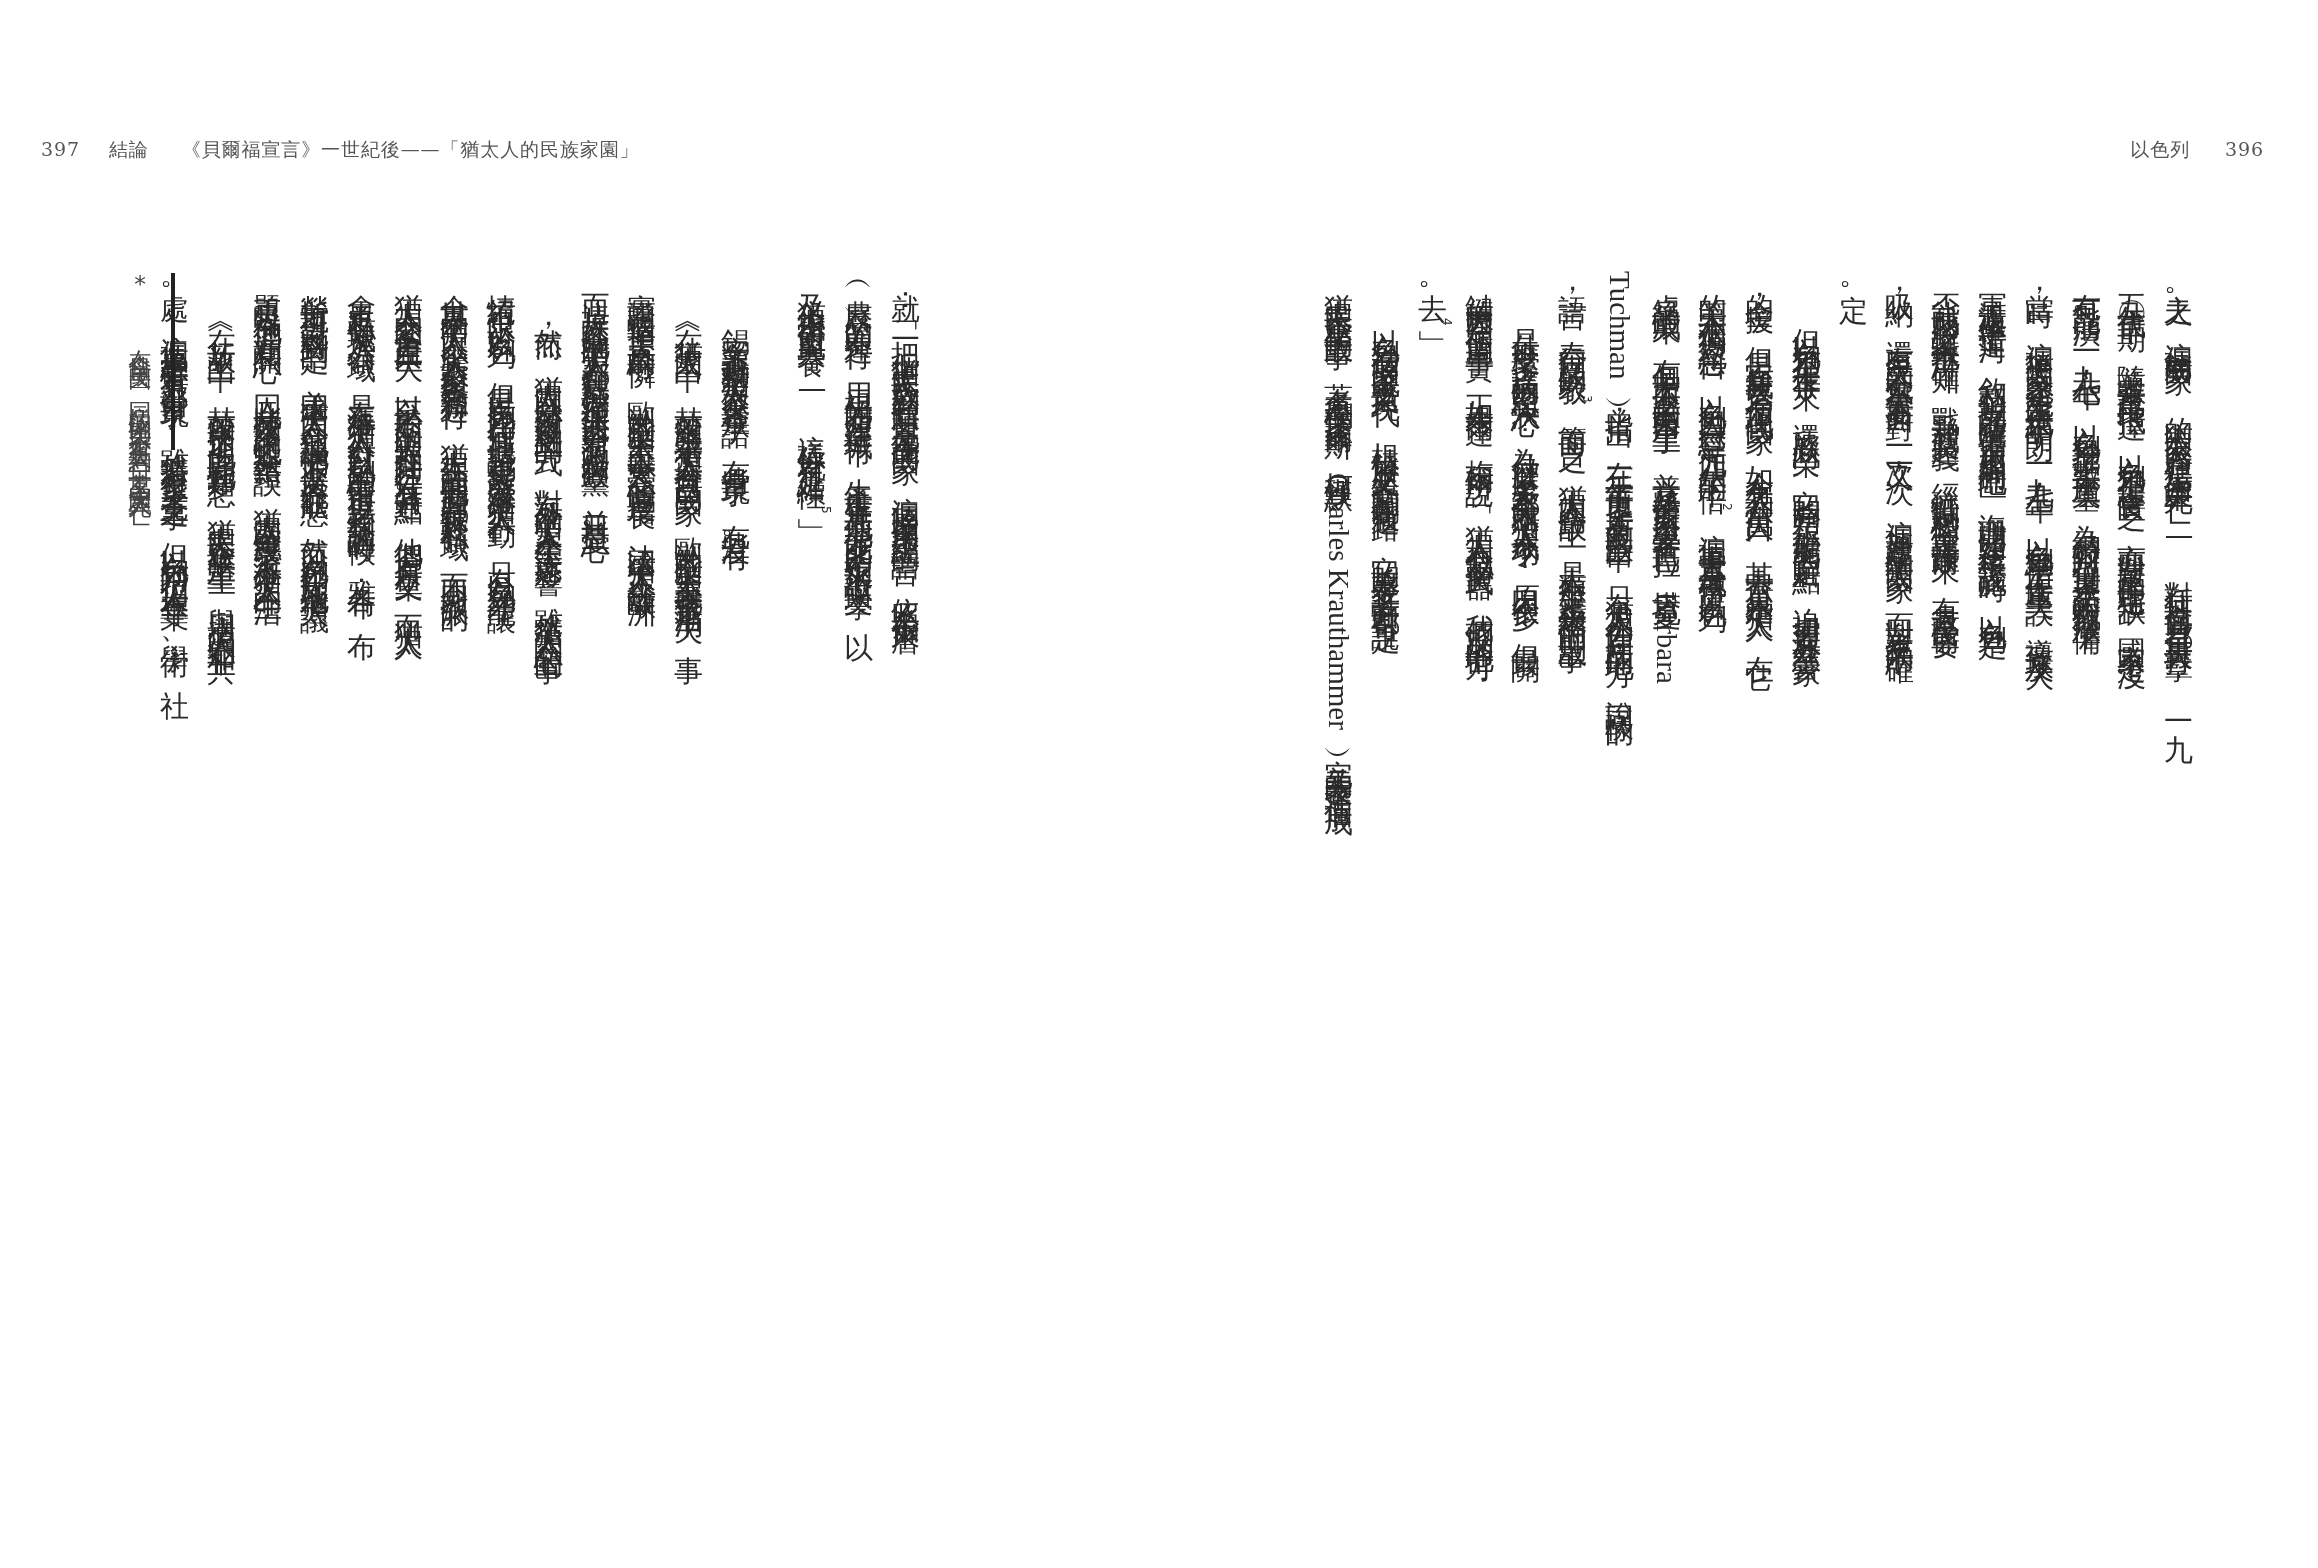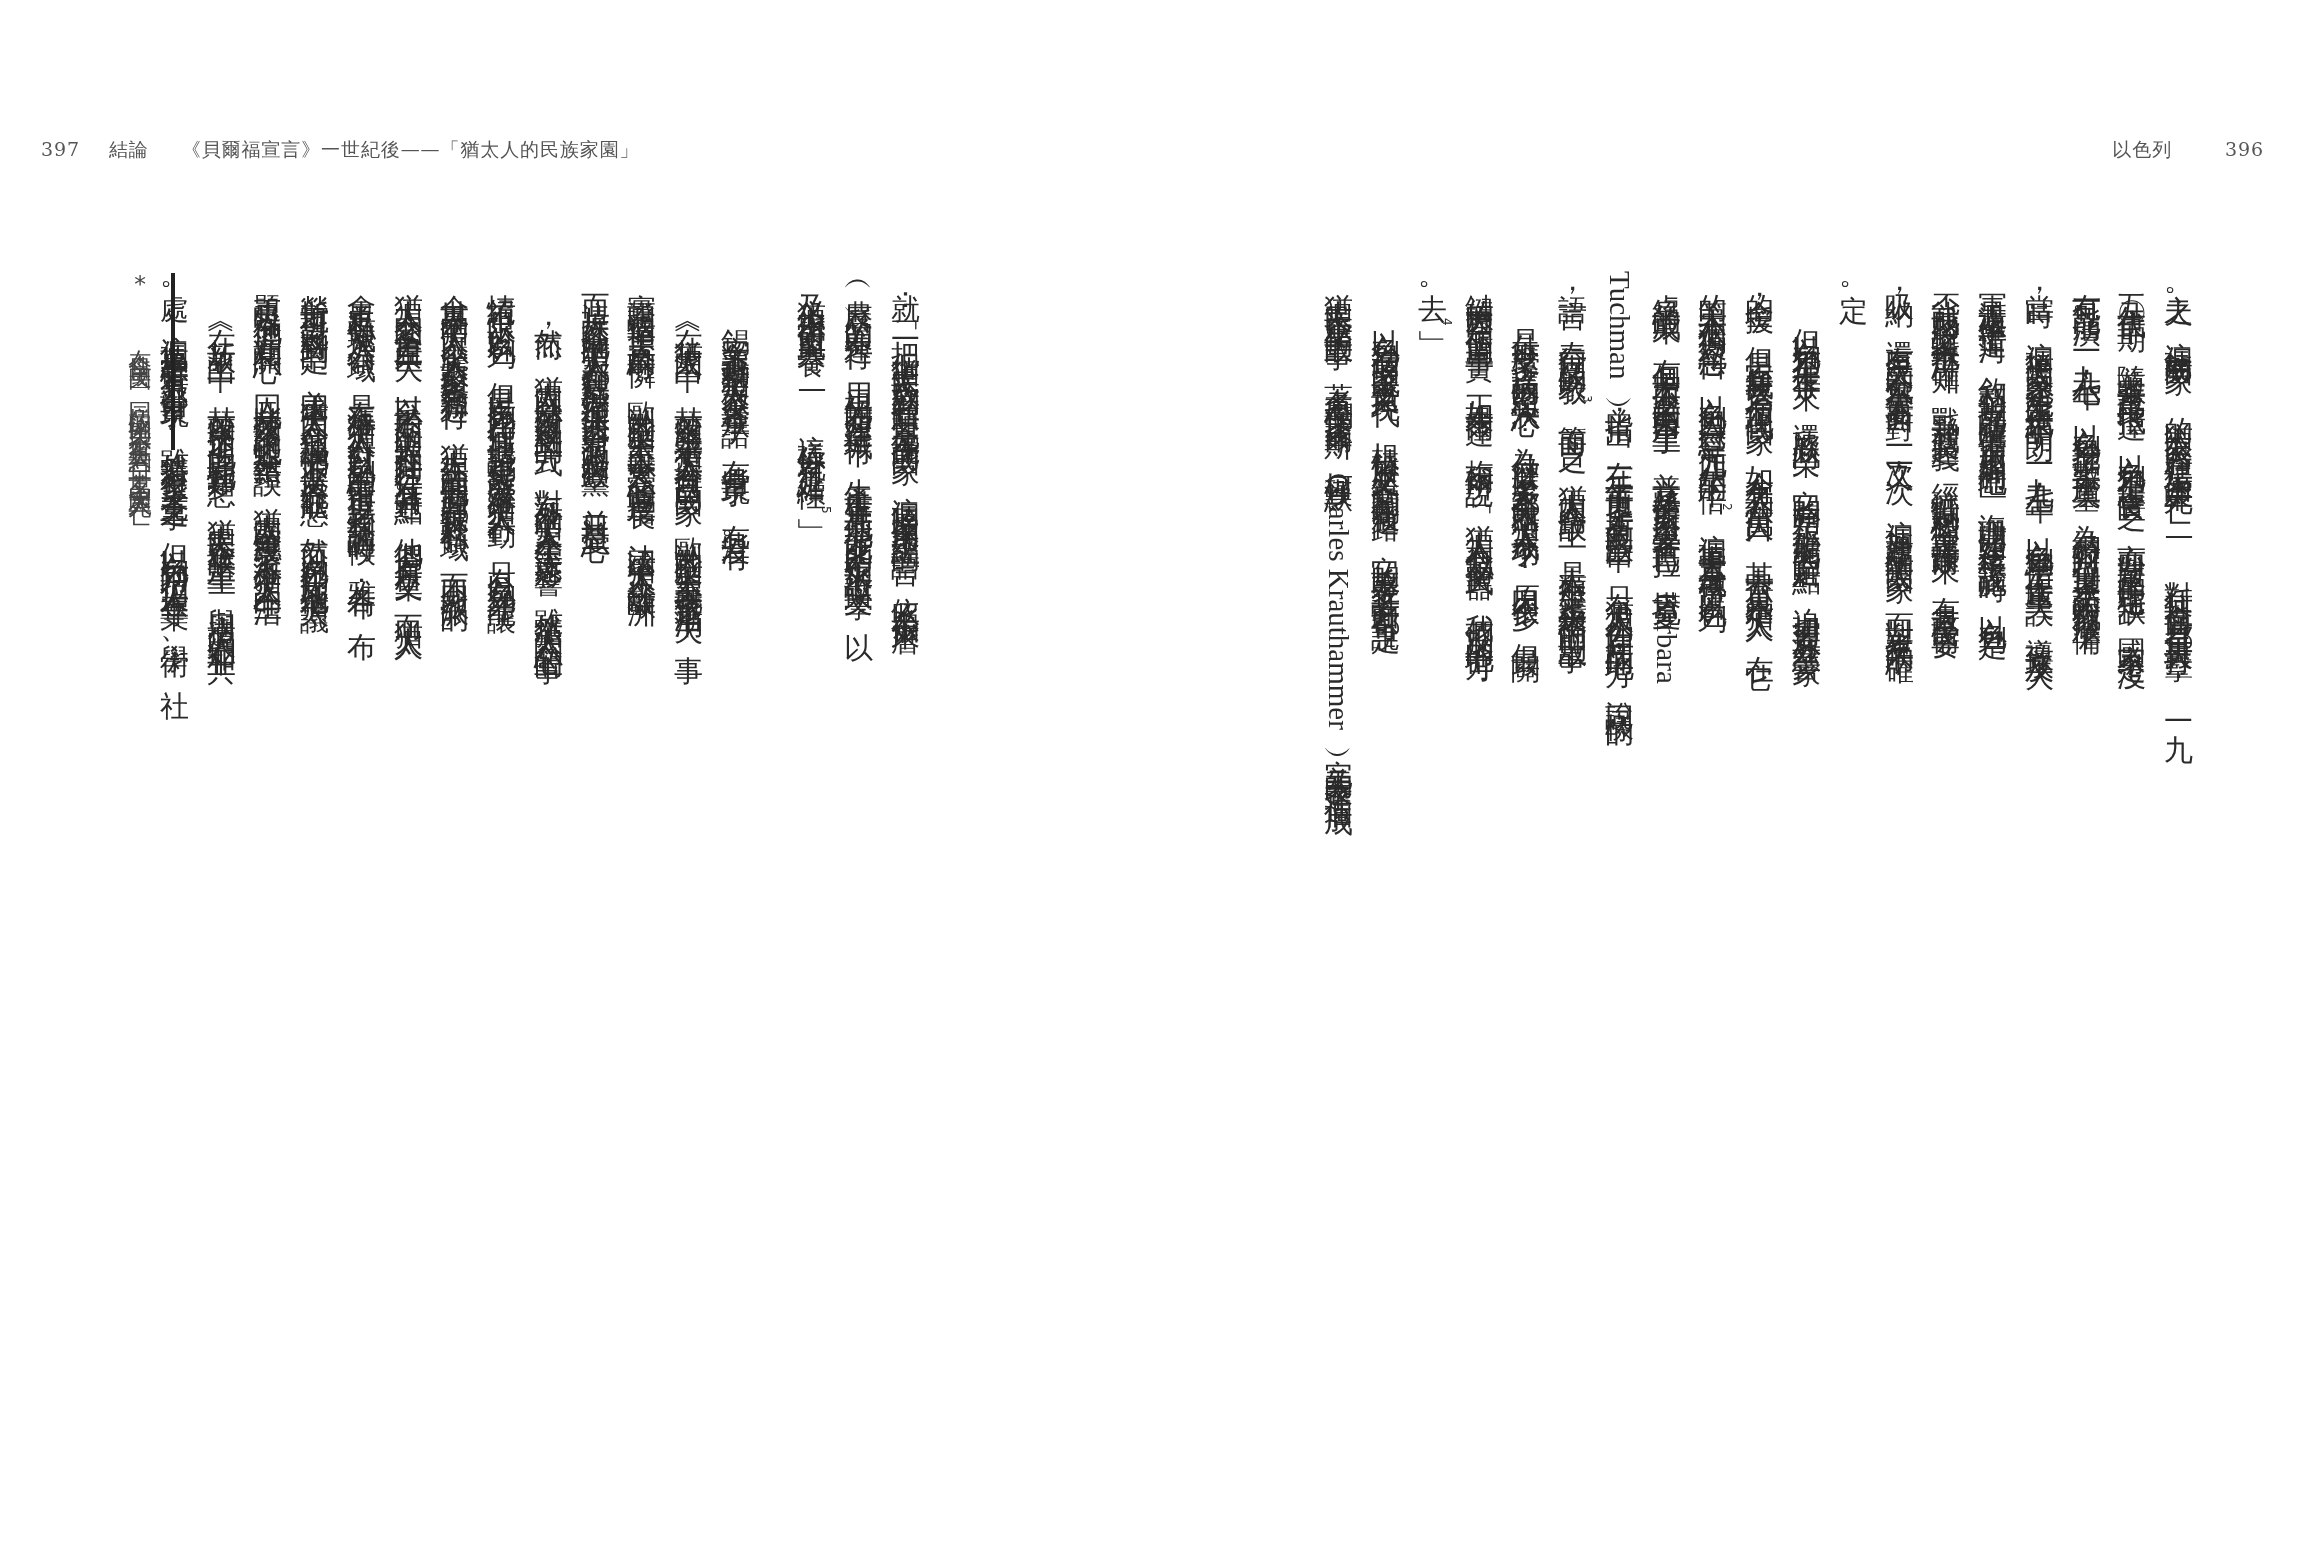--- a/index.html
+++ b/index.html
@@ -16,21 +16,21 @@
 
   .running-head {
     position: absolute; top: 137px; font-size: 19px; color: #555;
     font-family: "DejaVu Serif", "Liberation Serif", serif;
     letter-spacing: 0.9px; white-space: nowrap; line-height: 24px;
   }
   .rh-left { left: 41px; }
   .rh-right { right: 54px; }
   .rh-left .pn { margin-right: 29px; }
   .rh-left .chap { margin-right: 33px; }
-  .rh-right .pn { margin-left: 53px; }
+  .rh-right .pn { margin-left: 35px; }
 
   .col {
     position: absolute; top: 271px; width: 38px;
     writing-mode: vertical-rl; text-orientation: upright;
     font-size: 29px; line-height: 38px; letter-spacing: 6px;
     color: #2a2a2a; white-space: nowrap;
     font-family: "DejaVu Sans", "Liberation Sans", sans-serif;
   }
   .col .latin { text-orientation: mixed; font-family: "Liberation Serif", "DejaVu Serif", serif; letter-spacing: 0; }
   .col sup, .col .note {

